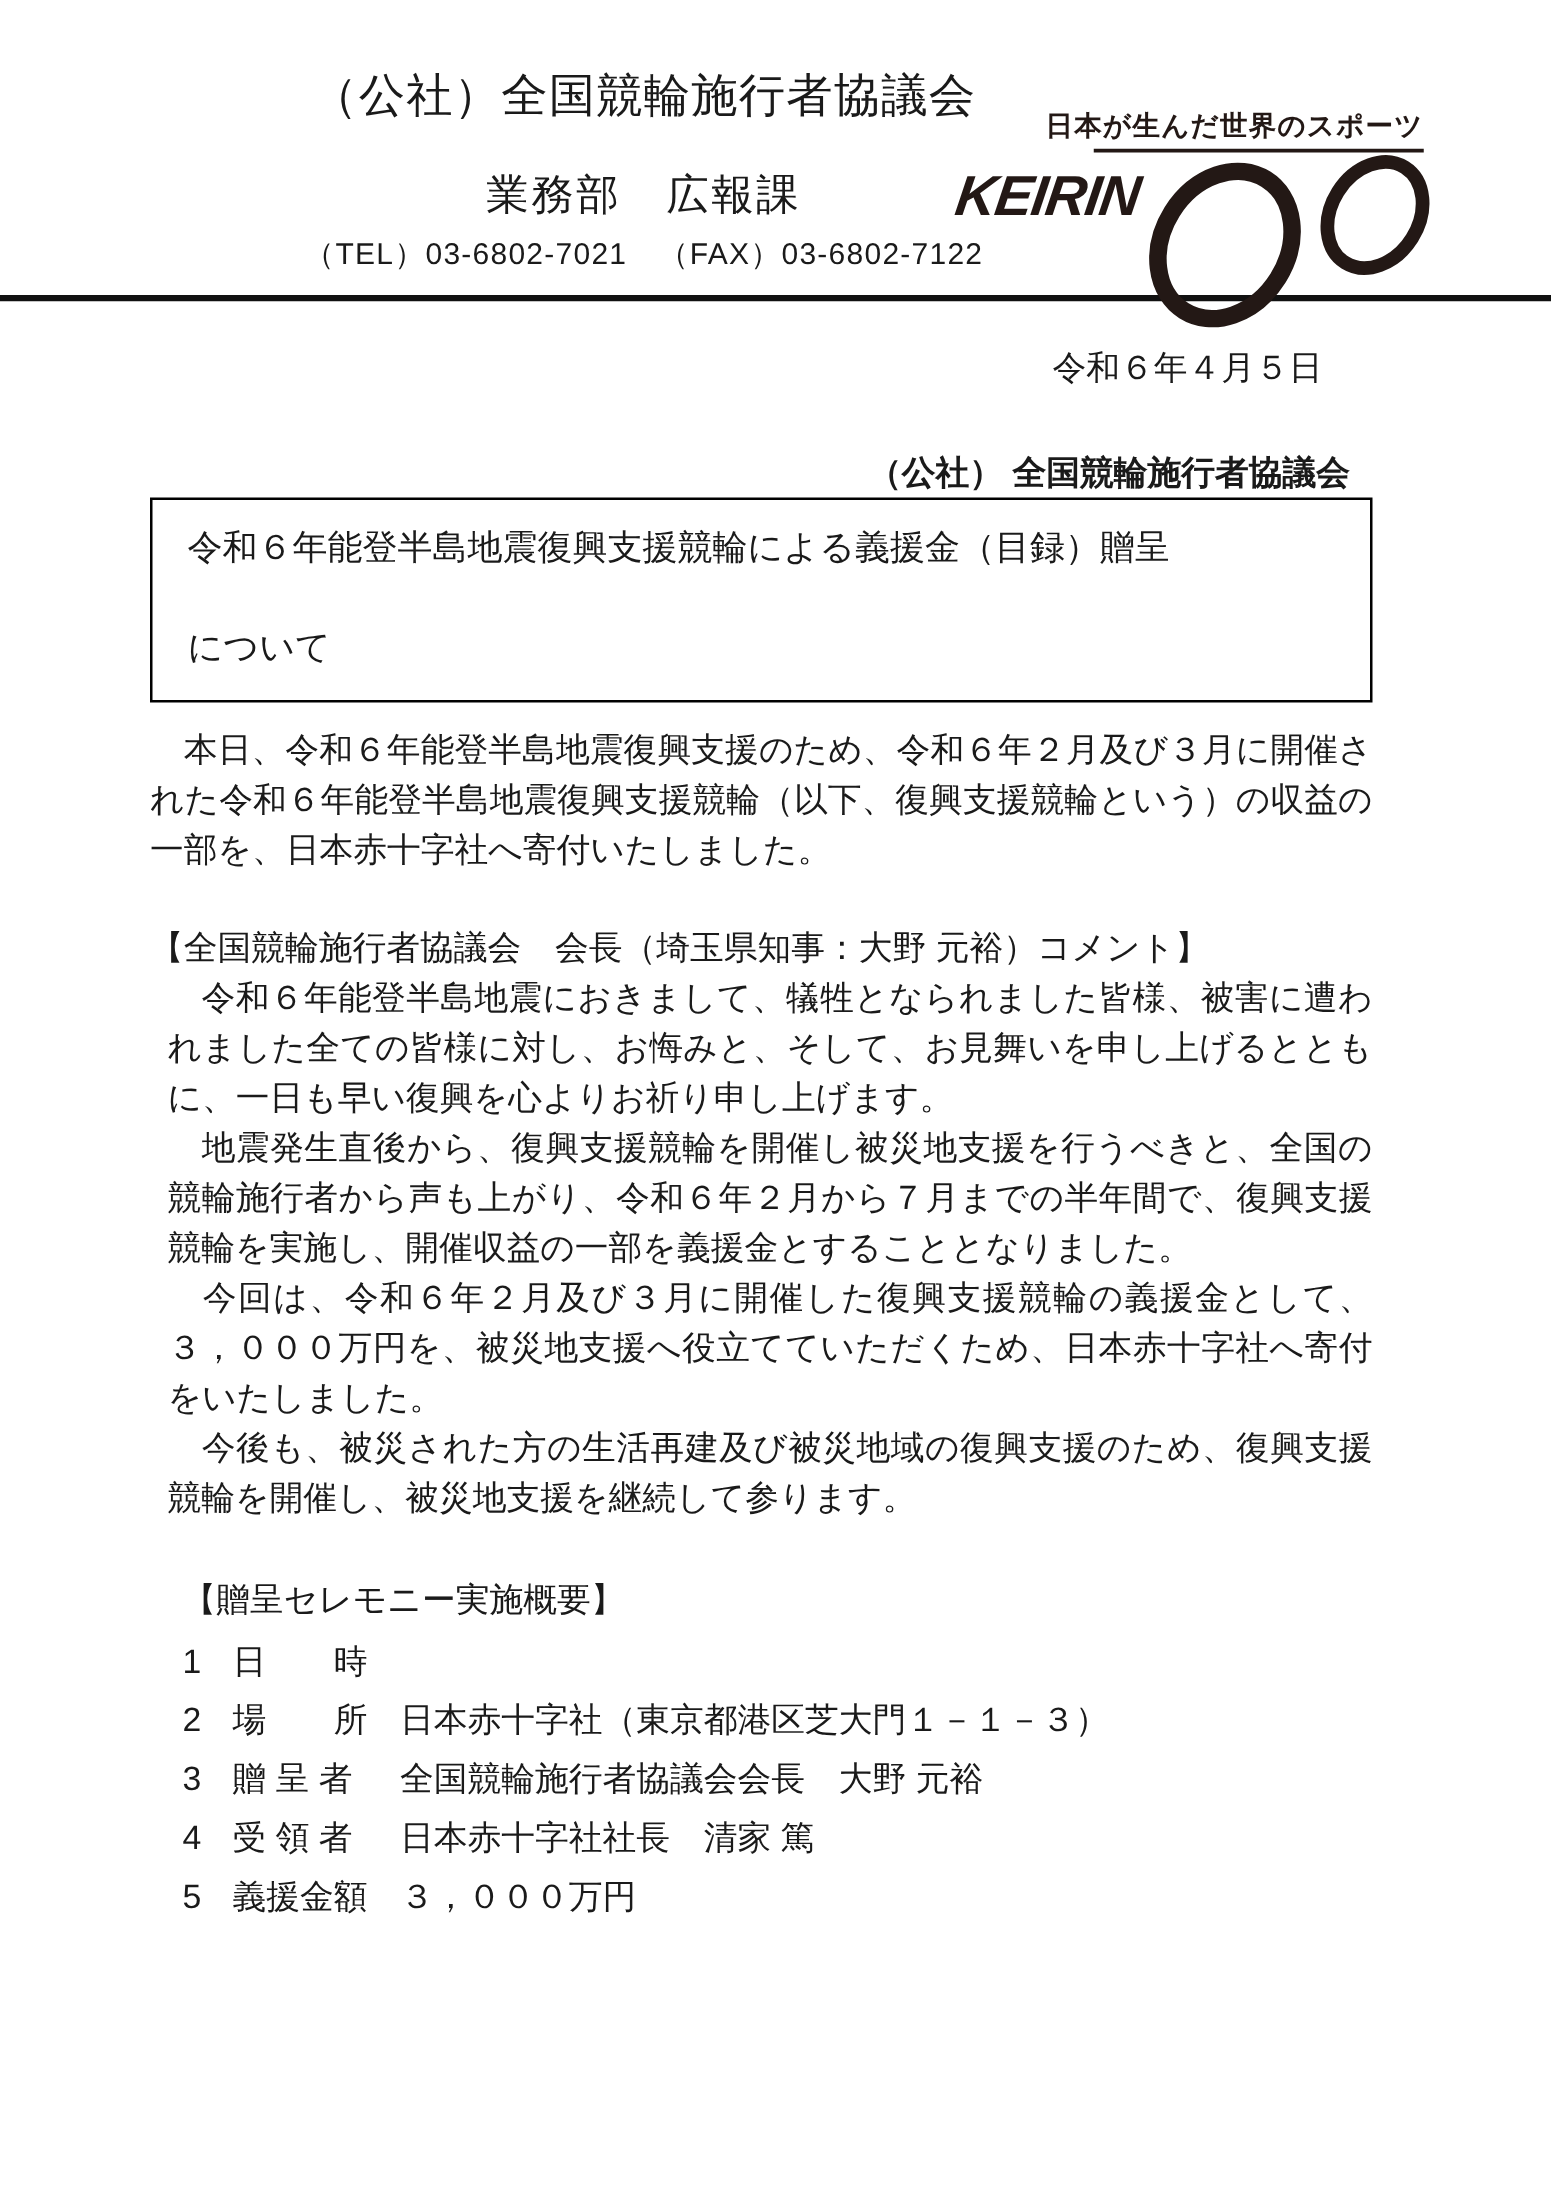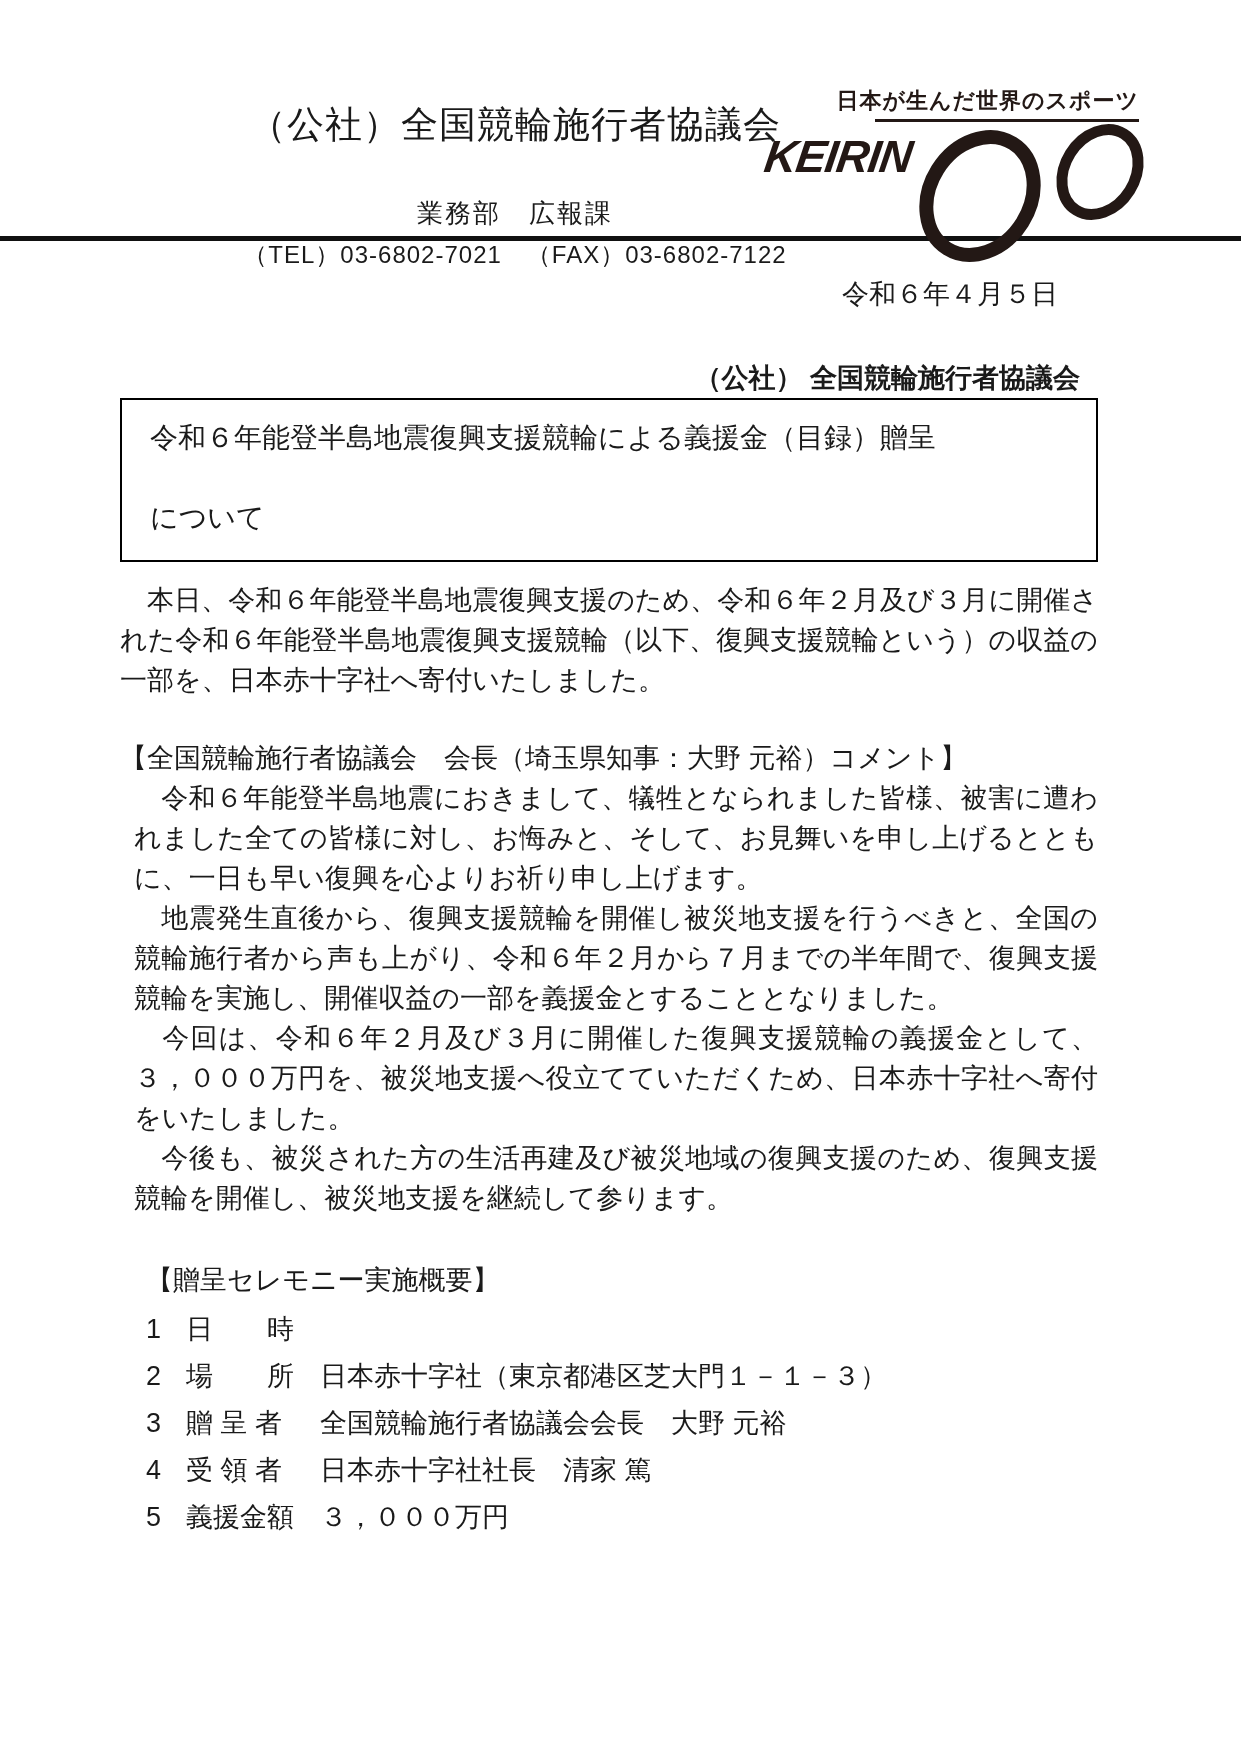--- a/index.html
+++ b/index.html
@@ -7,23 +7,23 @@
     position:relative;
     width:1241px;height:1755px;
     margin:0 auto;
     background:#ffffff;
     color:#1a1a1a;
     font-family:"Liberation Sans","DejaVu Sans",sans-serif;
     overflow:hidden;
   }
   
   .header{position:relative;height:238px;}
-  .header-left{width:1030px;text-align:center;padding-top:100px;}
+  .header-left{width:1030px;text-align:center;padding-top:52px;}
   .org-title{font-size:37px;letter-spacing:1px;font-weight:500;}
-  .dept{font-size:26px;margin-top:46px;letter-spacing:2px;}
+  .dept{font-size:34px;margin-top:31px;letter-spacing:2px;}
   .telfax{font-size:24px;margin-top:8px;letter-spacing:1px;}
   .header-rule{position:absolute;left:0;top:236px;width:1241px;height:5px;background:#111;}
   
   .keirin-logo{position:absolute;top:86px;right:6px;width:470px;color:#231815;z-index:2;}
   .logo-top{padding-right:96px;text-align:right;}
   .tagline{
     font-family:"DejaVu Serif","Liberation Serif",serif;
     font-weight:bold;font-size:22px;letter-spacing:1px;
     white-space:nowrap;
   }

